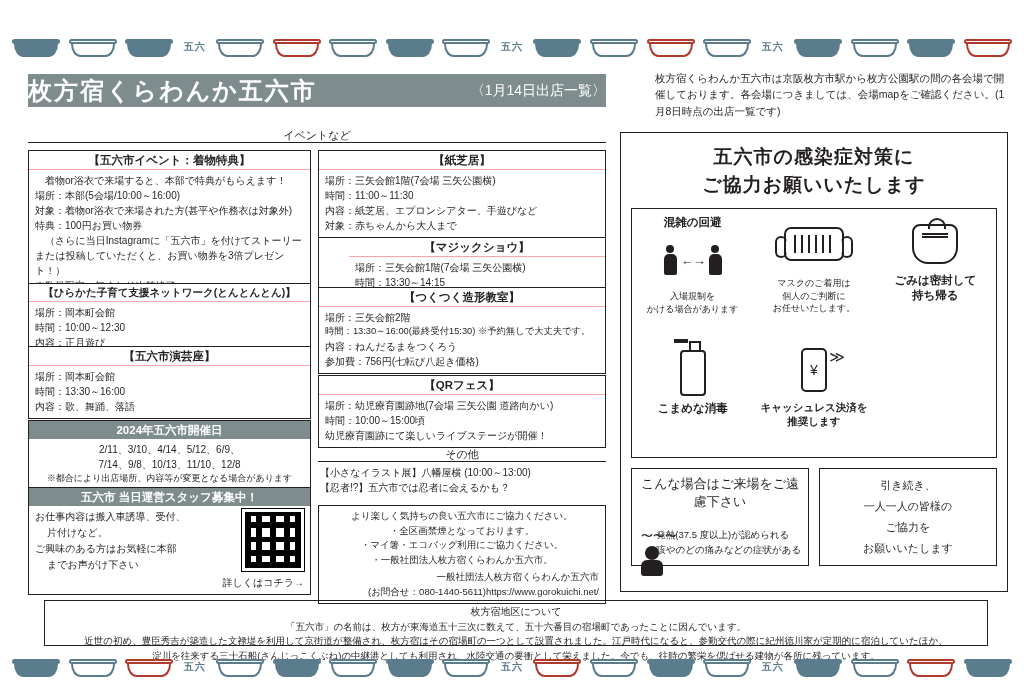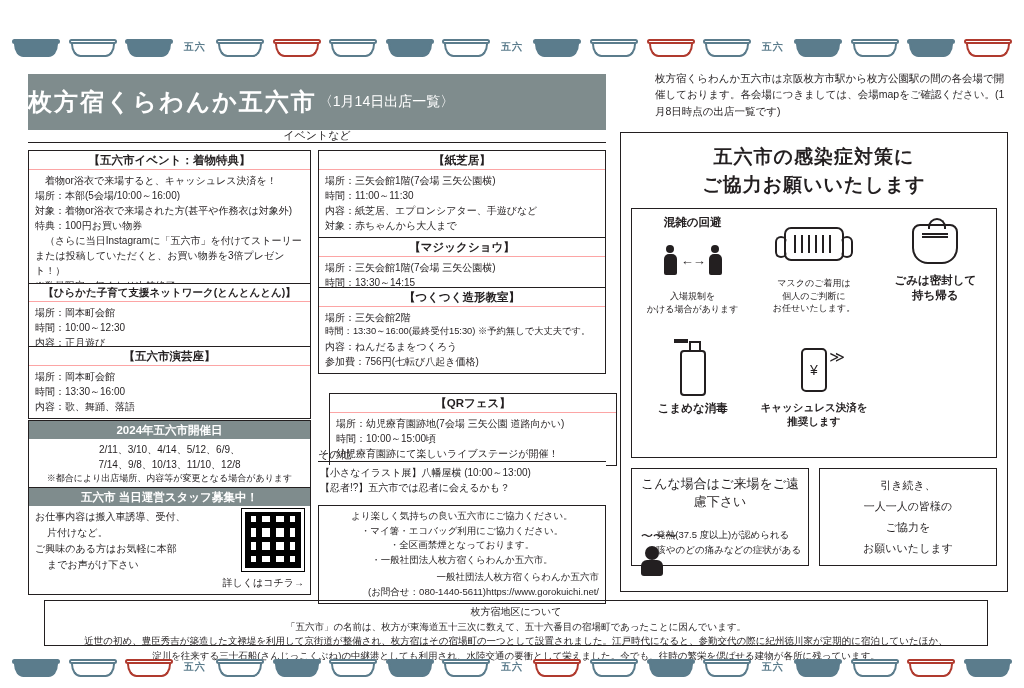--- a/index.html
+++ b/index.html
@@ -40,23 +40,23 @@
   .bowl.filled .rim { background:#5b7c8c; border-color:#5b7c8c; }
   .bowl.red .body { border-color:#b03a2e; }
   .bowl.red .rim { border-color:#b03a2e; }
   .bowl-label {
     flex:0 0 auto; font-size:10px; letter-spacing:1px; color:#5b7c8c;
     font-weight:bold;
   }
 
   
   #title-band {
-    position:absolute; left:28px; top:74px; width:578px; height:56px;
+    position:absolute; left:28px; top:74px; width:578px; height:33px;
     background:#7f8c8d; color:#ffffff;
-    display:flex; align-items:center; justify-content:flex-start;
+    display:flex; align-items:center; justify-content:space-between;
   }
   #title-band .main { font-size:24px; letter-spacing:2px; font-weight:bold; }
   #title-band .sub  { font-size:14px; margin-left:2px; }
 
   #header-note {
     position:absolute; left:655px; top:70px; width:352px;
     font-size:10.5px; line-height:1.55; color:#231f20;
   }
 
   
@@ -87,25 +87,25 @@
   #b-tonton { left:28px;  top:283px; width:283px; }
   #b-engei  { left:28px;  top:346px; width:283px; }
   #b-dates  { left:28px;  top:420px; width:283px; }
   #b-staff  { left:28px;  top:487px; width:283px; }
 
   #b-dates .box-body { text-align:center; }
   #b-dates .small { font-size:9px; }
 
   
   #b-kamishibai { left:318px; top:150px; width:288px; }
-  #b-magic      { left:318px; top:237px; width:288px; }
+  #b-magic      { left:318px; top:237px; width:288px;padding-left:30px; }
   #b-zoukei     { left:318px; top:287px; width:288px; }
-  #b-qr         { left:318px; top:393px; width:288px;margin-left:11px; }
+  #b-qr         { left:318px; top:375px; width:288px; }
   #other-label  { position:absolute; left:318px; top:447px; width:288px;
-                  text-align:left; font-size:11px; border-bottom:1px solid #231f20; height:15px;}
+                  text-align:center; font-size:11px; border-bottom:1px solid #231f20; height:15px;}
   #b-other      { left:318px; top:465px; width:288px; border:none; }
   #b-other .box-body { padding:0 2px; }
   #b-notes      { left:318px; top:505px; width:288px; }
   #b-notes .box-body { font-size:9.5px; line-height:1.55; }
   #b-notes .center { text-align:center; }
 
   
   #b-staff .staff-inner { display:flex; gap:6px; align-items:flex-start; }
   #b-staff .staff-text { flex:1; font-size:10px; line-height:1.6; }
   .qr {
@@ -299,21 +299,21 @@
   <span class="main">枚方宿くらわんか五六市</span>
   <span class="sub">〈1月14日出店一覧〉</span>
 </div>
 <div id="header-note">枚方宿くらわんか五六市は京阪枚方市駅から枚方公園駅の間の各会場で開催しております。各会場につきましては、会場mapをご確認ください。(1月8日時点の出店一覧です)</div>
 
 <div id="events-label">イベントなど</div>
 
 <div class="box" id="b-kimono">
   <div class="box-head">【五六市イベント：着物特典】</div>
   <div class="box-body">
-    <p class="indent">着物or浴衣で来場すると、キャッシュレス決済を！</p>
+    <p class="indent">着物or浴衣で来場すると、本部で特典がもらえます！</p>
     <p>場所：本部(5会場/10:00～16:00)</p>
     <p>対象：着物or浴衣で来場された方(甚平や作務衣は対象外)</p>
     <p>特典：100円お買い物券</p>
     <p class="indent">（さらに当日Instagramに「五六市」を付けてストーリー</p>
     <p>または投稿していただくと、お買い物券を3倍プレゼント！）</p>
     <p>※数量限定、無くなり次第終了</p>
   </div>
 </div>
 
 <div class="box" id="b-tonton">
@@ -401,22 +401,22 @@
 <div class="box" id="b-other">
   <div class="box-body">
     <p>【小さなイラスト展】八幡屋横 (10:00～13:00)</p>
     <p>【忍者!?】五六市では忍者に会えるかも？</p>
   </div>
 </div>
 
 <div class="box" id="b-notes">
   <div class="box-body">
     <p class="center">より楽しく気持ちの良い五六市にご協力ください。</p>
+    <p class="center">・全区画禁煙となっております。</p>
     <p class="center">・マイ箸・エコバッグ利用にご協力ください。</p>
-    <p class="center">・全区画禁煙となっております。</p>
     <p class="center">・一般社団法人枚方宿くらわんか五六市。</p>
     <p style="text-align:right;margin-top:2px">一般社団法人枚方宿くらわんか五六市</p>
     <p style="text-align:right">(お問合せ：080-1440-5611)https://www.gorokuichi.net/</p>
   </div>
 </div>
 
 <div id="right-panel">
   <div id="rp-title">
     <div>五六市の感染症対策に</div>
     <div>ご協力お願いいたします</div>

